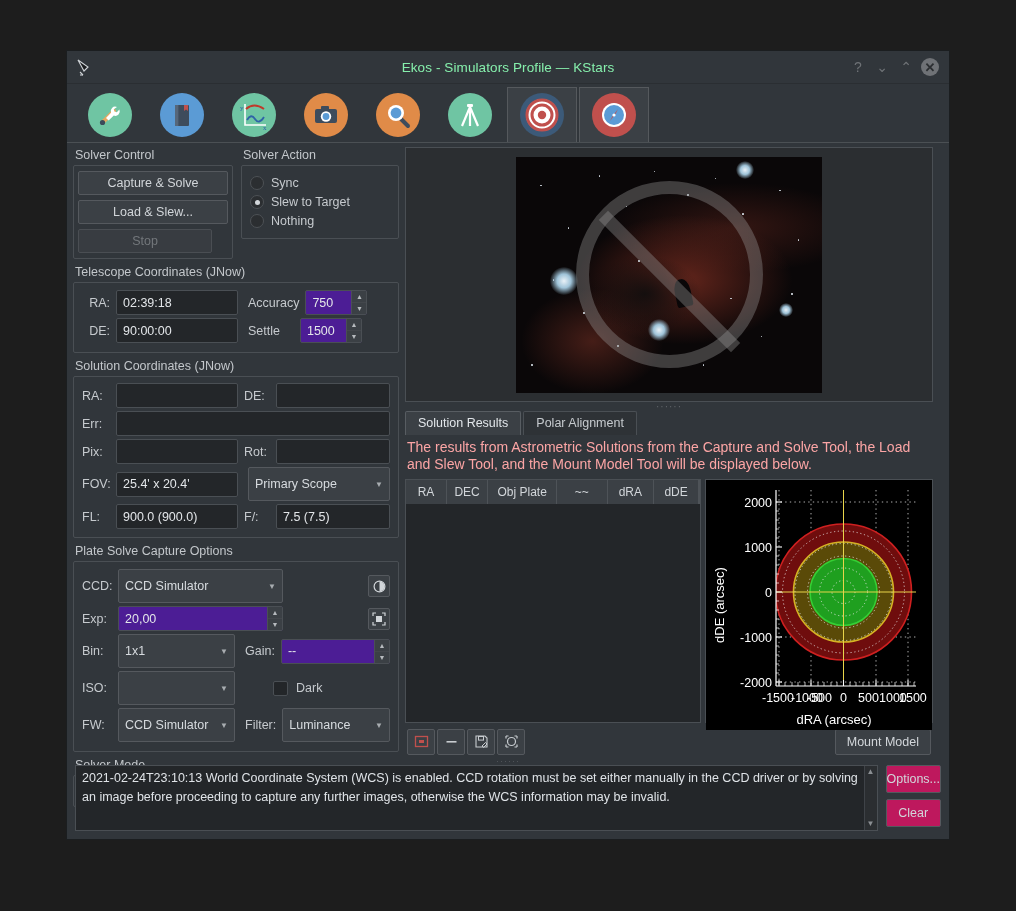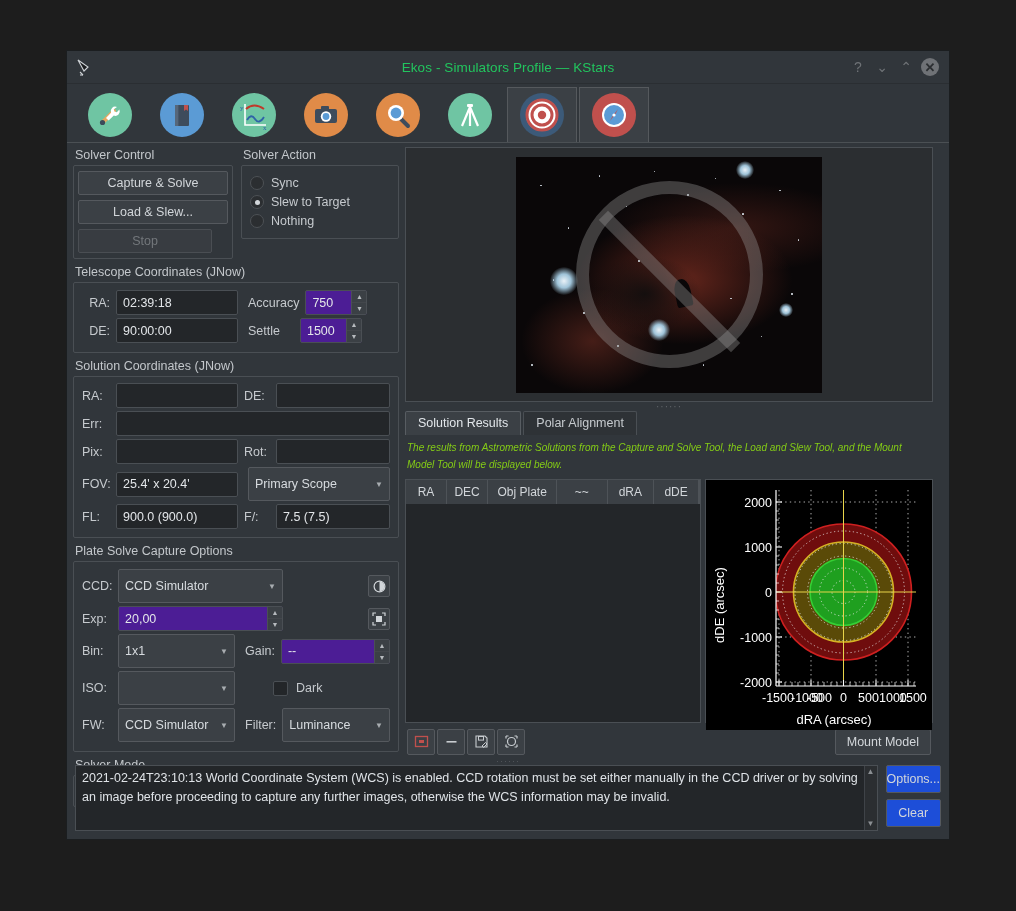--- a/index.html
+++ b/index.html
@@ -27,21 +27,21 @@
     display: flex; align-items: center;
     position: relative;
     border-bottom: 1px solid #2a2e32;
   }
   .tb-appicon {
     width: 28px; height: 28px; margin-left: 4px;
     display: flex; align-items: center; justify-content: center;
   }
   .tb-title {
     position: absolute; left: 0; right: 0; text-align: center;
-    font-size: 13.5px; color: #22c55e; letter-spacing: .1px;
+    font-size: 13.5px; color: #86efac; letter-spacing: .1px;
     pointer-events: none;
   }
   .tb-btns { margin-left: auto; display: flex; align-items: center; gap: 2px; padding-right: 8px; z-index:2;}
   .tb-btn {
     width: 22px; height: 22px; display: flex; align-items: center; justify-content: center;
     color: #6e7276; font-size: 14px; line-height: 1;
   }
   .tb-close {
     width: 18px; height: 18px; border-radius: 50%;
     background: #6f7276; color: #2b2e31;
@@ -208,23 +208,22 @@
     font-size: 12.5px; color: #c6cace;
     padding: 4px 12px 5px 12px;
     border: 1px solid #4a4f54; border-bottom: none;
     background: #2e3236;
     border-radius: 2px 2px 0 0;
   }
   .subtab.sel { background: #3b4045; color: #e2e6ea; border-color: #585d62; }
   .subtab + .subtab { margin-left: 2px; }
 
   .desc {
-    font-size: 10px; color: #84cc16; line-height: 17px;
+    font-size: 14px; color: #fca5a5; line-height: 17px;
     padding: 4px 2px 6px 2px;
-    font-style: italic;
   }
 
   .resultsrow { display: flex; flex: 1 1 auto; min-height: 0; gap: 4px; }
   .tablewrap {
     flex: 1 1 auto; min-width: 0;
     background: #232629; border: 1px solid #4a4f54;
     display: flex; flex-direction: column;
   }
   .thead { display: flex; background: #3b4045; height: 24px; }
   .th {
@@ -271,21 +270,21 @@
   }
   .scrollbar {
     position: absolute; right: 0; top: 0; bottom: 0; width: 13px;
     background: #2b2e31; border-left: 1px solid #3f4348;
     display: flex; flex-direction: column; justify-content: space-between;
     align-items: center;
   }
   .scrollbar div { font-size: 8px; color: #8b8f93; line-height: 1; padding: 2px 0; }
   .logbtns { display: flex; flex-direction: column; gap: 6px; width: 74px; }
   .logbtn {
-    background: #1d4ed8; border: 1px solid #55595e; border-radius: 2px;
+    background: #be185d; border: 1px solid #55595e; border-radius: 2px;
     color: #d2d6da; font-size: 12.5px; padding: 6px 0; text-align: center;
   }
   .windowgrip {
     height: 8px; display:flex; align-items:center; justify-content:center;
     color:#55595d; font-size: 9px; letter-spacing:1px;
   }
 </style>
 </head>
 <body>
 

